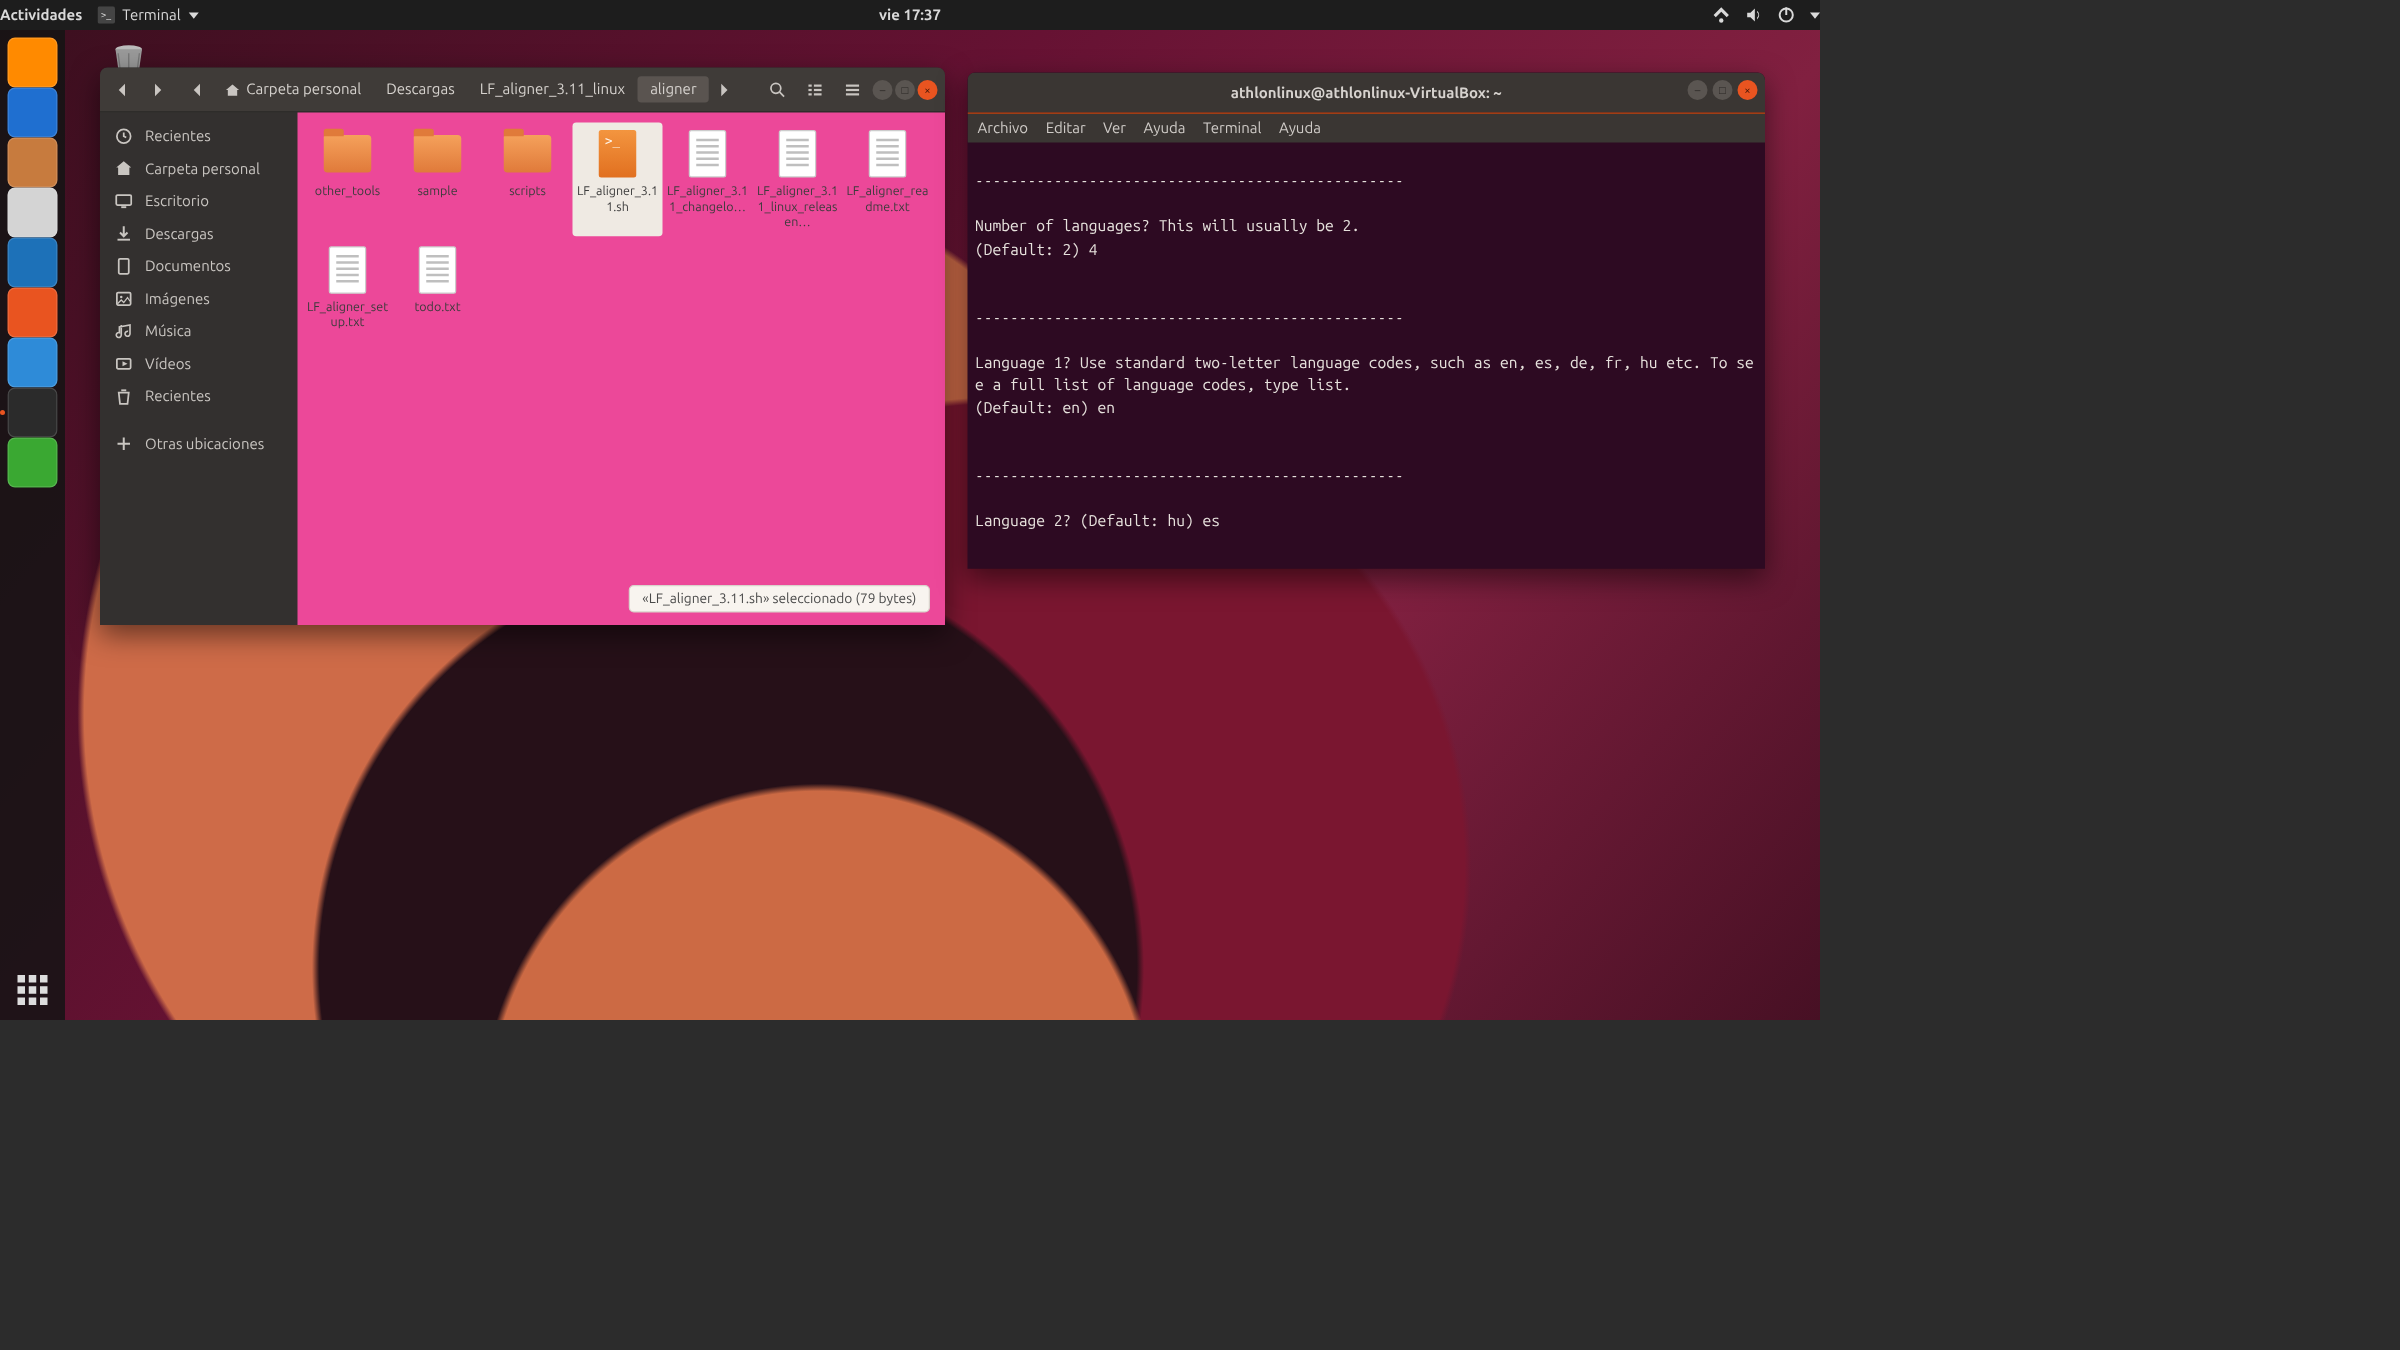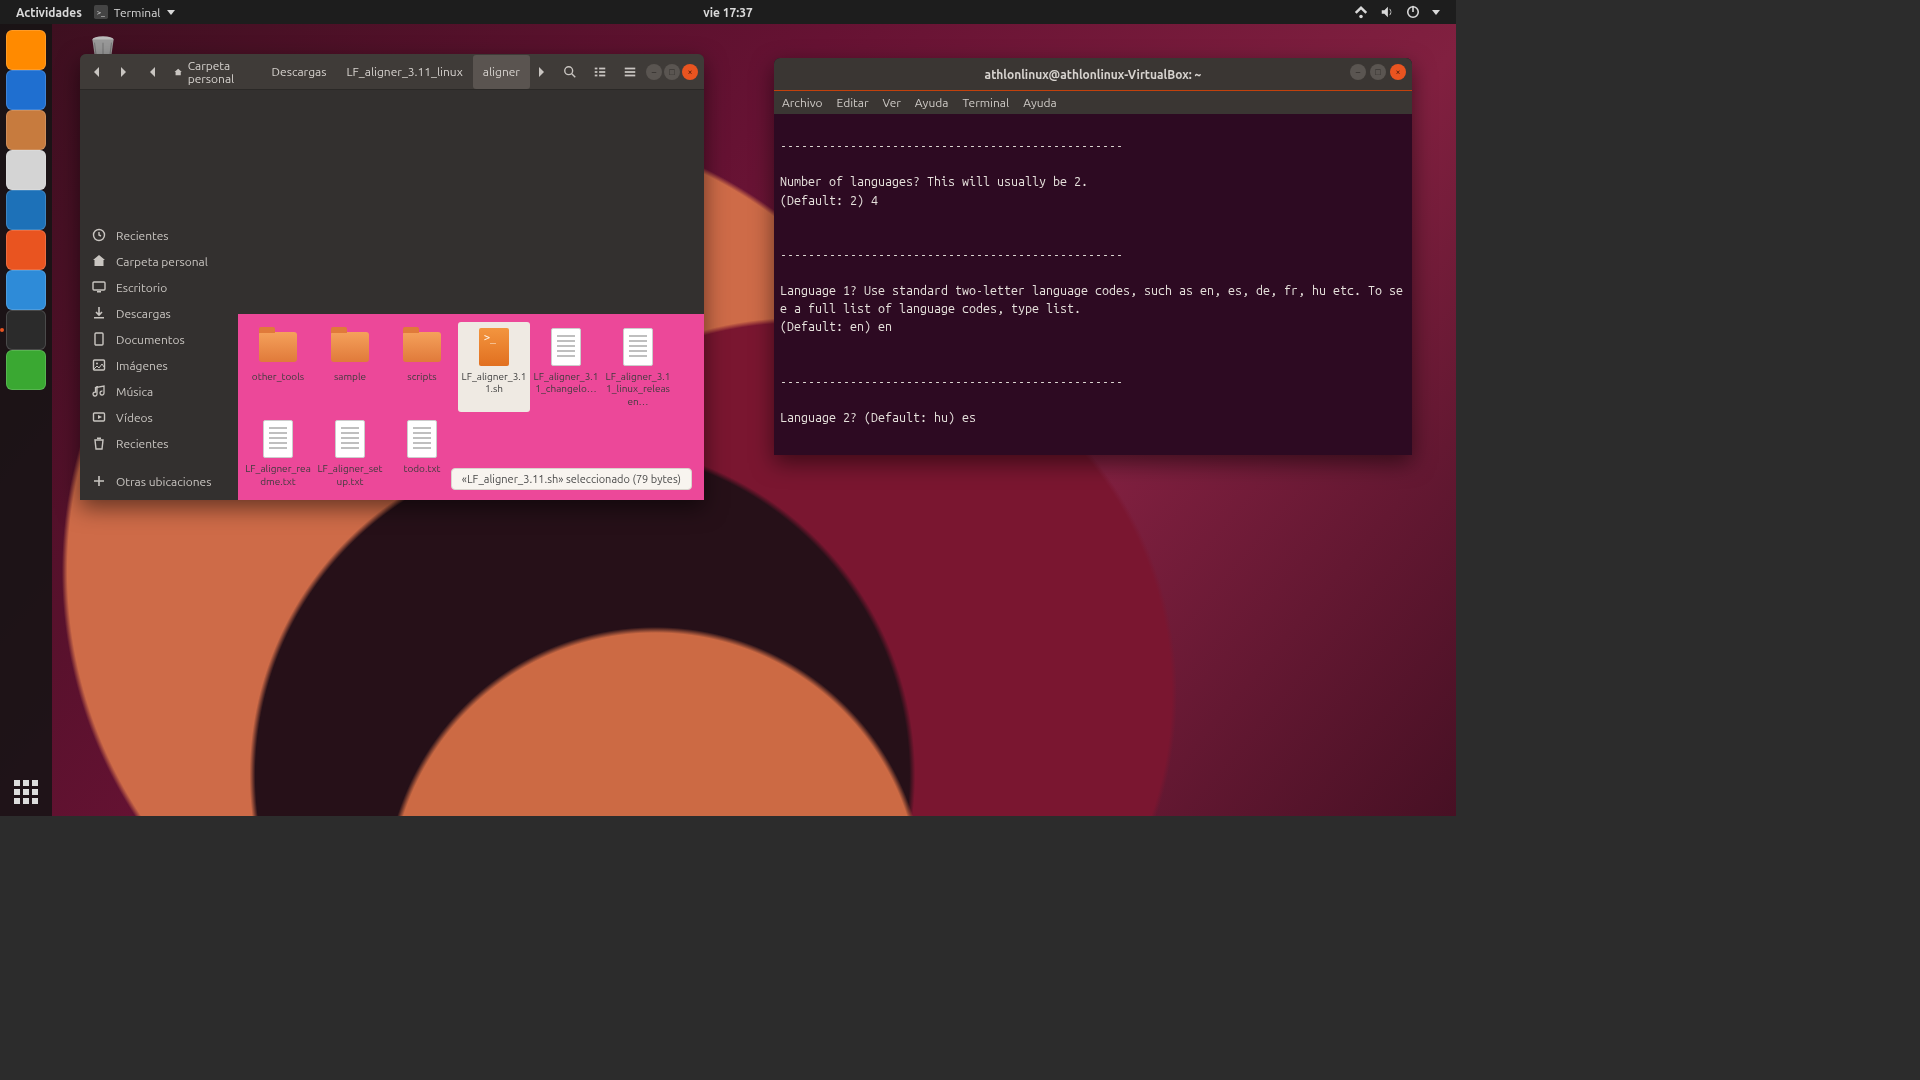--- a/index.html
+++ b/index.html
@@ -9,21 +9,21 @@
 .wallpaper { position: absolute; inset: 0; background:
   radial-gradient(circle at 45% 110%, #cc6a44 0 22%, transparent 22.5%),
   radial-gradient(circle at 40% 95%, #261018 0 28%, transparent 28.5%),
   radial-gradient(circle at 55% 85%, #7a1630 0 35%, transparent 35.5%),
   radial-gradient(circle at 35% 70%, #ce6b48 0 40%, transparent 40.5%),
   linear-gradient(130deg, #3a0f1e 0%, #661233 40%, #812040 70%, #471024 100%);
   z-index: 0; }
 
 
 .topbar { position: absolute; top: 0; left: 0; right: 0; height: 24px; background: #1d1d1d; color: #d9d9d9; display: flex; align-items: center; font-size: 12px; z-index: 50; }
-.topbar .left, .topbar .right { display: flex; align-items: center; gap: 12px; padding: 0 16px; }
+.topbar .left, .topbar .right { display: flex; align-items: center; gap: 12px; padding: 0 0; }
 .topbar .center { position: absolute; left: 50%; transform: translateX(-50%); font-weight: bold; }
 .topbar .right { margin-left: auto; }
 .topbar .appmenu { display: flex; align-items: center; gap: 6px; }
 .tri-down { width:0; height:0; border-left:4px solid transparent; border-right:4px solid transparent; border-top:5px solid #d9d9d9; display:inline-block; }
 
 
 .dock { position: absolute; top: 24px; left: 0; bottom: 0; width: 52px; background: rgba(20,20,20,0.85); z-index: 40; display: flex; flex-direction: column; align-items: center; padding-top: 6px; gap: 8px; }
 .dock .launcher { width: 40px; height: 40px; border-radius: 6px; display: flex; align-items: center; justify-content: center; font-size: 20px; position: relative; }
 .dock .launcher.running::before { content:""; position:absolute; left:-6px; top:18px; width:4px; height:4px; border-radius:50%; background:#e95420; }
 .dock .apps-button { position:absolute; bottom:12px; left:14px; display:grid; grid-template-columns:repeat(3,6px); grid-template-rows:repeat(3,6px); gap:3px; }
@@ -31,31 +31,31 @@
 
 
 .window { position:absolute; border-radius:6px 6px 0 0; box-shadow:0 8px 22px rgba(0,0,0,.5); overflow:hidden; z-index:30; }
 .titlebar { height:32px; background:#3f3b38; color:#d7d3cf; display:flex; align-items:center; padding:0 8px; font-size:12px; }
 .titlebar .wtitle { margin:0 auto; font-weight:bold; }
 .wcontrols { position:absolute; right:6px; top:6px; display:flex; gap:4px; }
 .wbtn { width:16px; height:16px; border-radius:50%; background:#5a5551; display:flex; align-items:center; justify-content:center; font-size:9px; color:#2a2724; }
 .wbtn.close { background:#E95420; color:#3c1307; }
 
 
-.nautilus { top:54px; left:80px; width:624px; height:446px; background:#33302f; }
+.nautilus { top:54px; left:80px; width:676px; height:446px; background:#33302f; }
 .nautilus .toolbar { height:36px; background:#3f3b38; display:flex; align-items:center; padding:0 6px; gap:4px; color:#d6d2ce; font-size:12px; border-bottom:1px solid #2a2826; }
 .navbtn { width:24px; height:28px; display:flex; align-items:center; justify-content:center; border-radius:3px; }
 .navbtn svg { width:12px; height:12px; fill:#c9c5c1; }
 .pathbar { display:flex; align-items:center; margin-left:4px; }
 .pathbtn { padding:4px 10px; display:flex; align-items:center; gap:5px; border-radius:3px; }
 .pathbtn.active { background:#5a5450; }
 .toolbar-right { margin-left:auto; display:flex; align-items:center; gap:2px; }
 .tbtn { width:28px; height:28px; display:flex; align-items:center; justify-content:center; }
 
-.nautilus-body { display:flex; height:calc(100% - 36px);align-items:flex-end; }
+.nautilus-body { display:flex; height:calc(100% - 36px); }
 .sidebar { width:158px; background:#33302f; color:#c9c5c1; font-size:12px; padding:6px 0; }
 .side-item { display:flex; align-items:center; gap:10px; padding:6px 12px; }
 .side-item svg { width:14px; height:14px; fill:#c9c5c1; flex-shrink:0; }
 
 .file-pane { flex:1; background:#ec4899; position:relative; }
 .file-grid { display:flex; flex-wrap:wrap; align-content:flex-start; padding:8px 4px; gap:2px 0; }
 .file-item { width:72px; display:flex; flex-direction:column; align-items:center; padding:4px 2px; font-size:10px; color:#3c3c3c; text-align:center; word-break:break-word; line-height:1.25; }
 .file-item.selected { background:#efeae3; border-radius:3px; }
 .file-icon { width:42px; height:42px; margin-bottom:3px; display:flex; align-items:center; justify-content:center; }
 .folder-ic { width:38px; height:30px; background:linear-gradient(#f5a15b,#e07a3a); border-radius:2px 3px 3px 3px; position:relative; }

